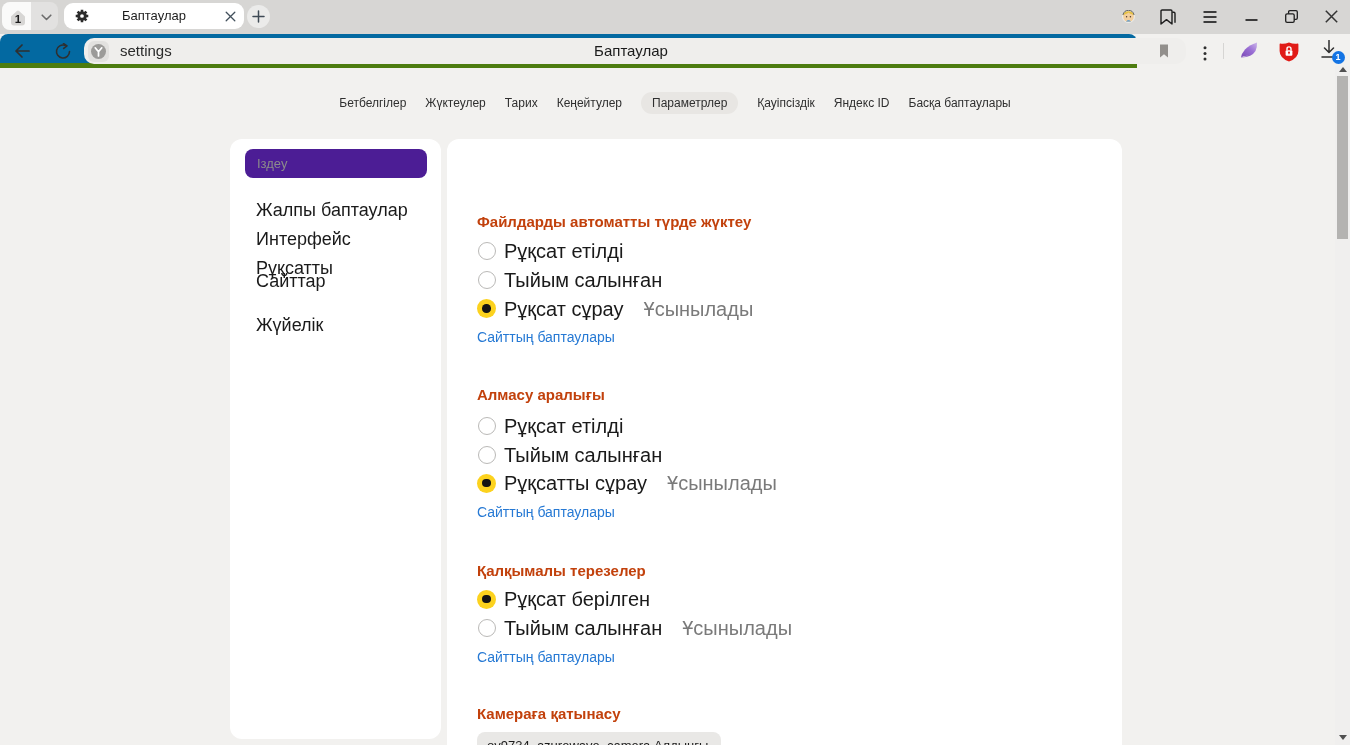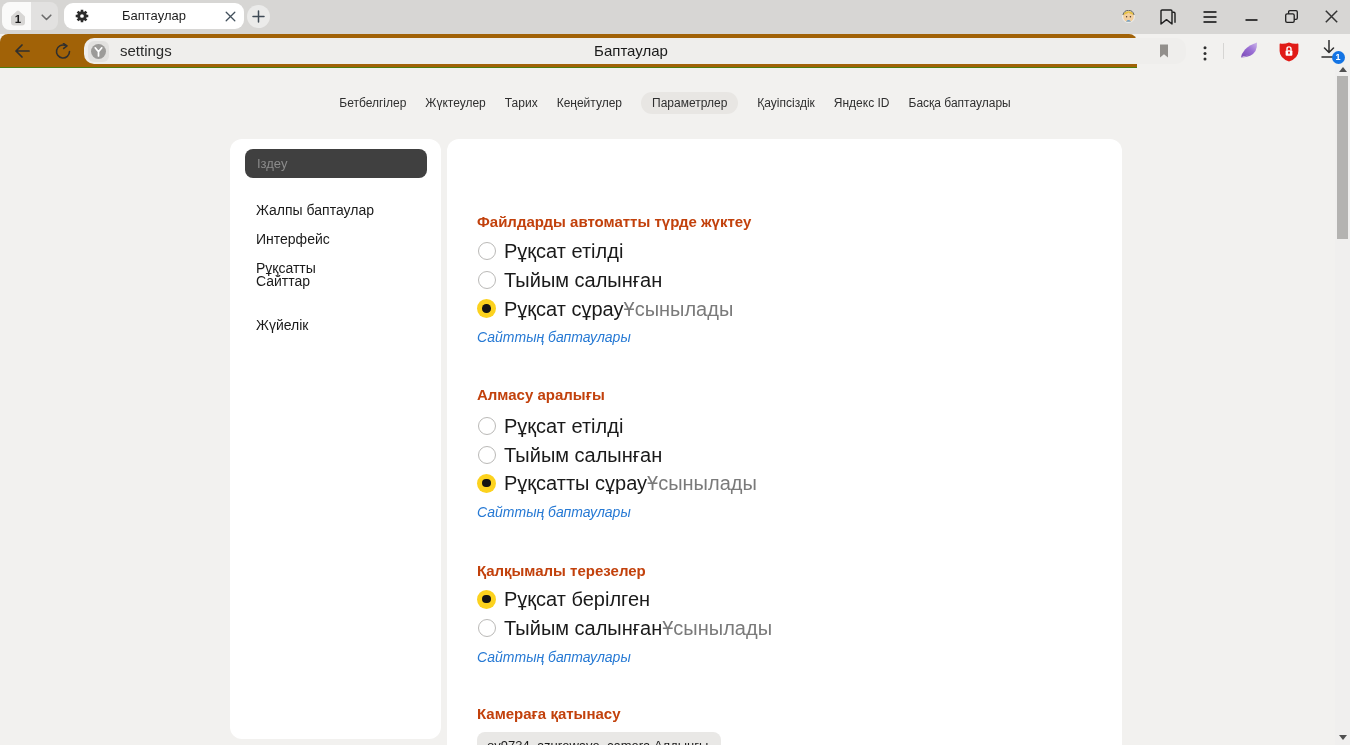--- a/index.html
+++ b/index.html
@@ -9,47 +9,47 @@
 
   
   #tabbar { position:absolute; left:0; top:0; width:1350px; height:34px; background:#d7d6d4; }
   #grpbtn { position:absolute; left:2px; top:2px; width:56px; height:28px; border-radius:8px; overflow:hidden; background:#e2e1e0; }
   #grpbtn .lhalf { position:absolute; left:0; top:0; width:29px; height:28px; background:#fafaf9; }
   #tab { position:absolute; left:64px; top:3px; width:180px; height:26px; border-radius:9px; background:#ffffff; }
   #tab .title { position:absolute; left:0; right:0; top:0; height:26px; line-height:26px; text-align:center; font-size:13px; color:#1d1d1d; }
   #plusbtn { position:absolute; left:247px; top:5px; width:23px; height:23px; border-radius:50%; background:#ebebea; }
 
   
-  #toolbar { position:absolute; left:0; top:34px; width:1137px; height:34px; background:#a16207; border-radius:8px 8px 0 0; border-bottom:1px solid #4d7c0f; }
+  #toolbar { position:absolute; left:0; top:34px; width:1137px; height:34px; background:#0369a1; border-radius:8px 8px 0 0; border-bottom:5px solid #4d7c0f; }
   #urlbar { position:absolute; left:84px; top:4px; width:1102px; height:26px; border-radius:10px; background:#efeeec; }
   #badge { position:absolute; left:4px; top:2.5px; width:21px; height:21px; border-radius:6px; background:#e2e1df; }
   #urltext { position:absolute; left:36px; top:0; height:26px; line-height:26px; font-size:15px; color:#2b2b2b; }
   #pagetitle { position:absolute; left:427px; width:240px; top:0; height:26px; line-height:26px; font-size:15px; color:#1b1b1b; text-align:center; }
 
   
   #page { position:absolute; left:0; top:68px; width:1350px; height:677px; background:#f2f1ef;padding-left:9px; }
   #nav { position:absolute; left:0; right:0; top:24px; height:22px; display:flex; justify-content:center; align-items:center; gap:19px; font-size:12px; color:#2f2f2f; }
   #nav .pill { background:#e8e6e3; border-radius:11px; padding:0 11px; height:22px; line-height:22px; }
 
   #sidebar { position:absolute; left:230px; top:71px; width:211px; height:600px; border-radius:12px; background:#ffffff; }
-  #search { position:absolute; left:15px; top:10px; width:182px; height:29px; border-radius:8px; background:#404040; line-height:29px; font-size:13px; color:#8b8b8b; padding-left:12px; }
-  .sitem { position:absolute; left:26px; height:20px; line-height:20px; font-size:14px; color:#1a1a1a; }
+  #search { position:absolute; left:15px; top:10px; width:182px; height:29px; border-radius:8px; background:#4c1d95; line-height:29px; font-size:13px; color:#8b8b8b; padding-left:12px; }
+  .sitem { position:absolute; left:26px; height:20px; line-height:20px; font-size:18px; color:#1a1a1a; }
 
   #main { position:absolute; left:447px; top:71px; width:675px; height:640px; border-radius:12px 12px 0 0; background:#ffffff; }
   #mhead { position:absolute; left:0; top:0; width:675px; height:46px; border-bottom:1px solid #ebeae8; }
   #mhead .txt { position:absolute; left:31px; top:14px; font-size:18px; color:#2679d4; }
   #mhead svg { position:absolute; left:14px; top:17px; }
 
   .shead { position:absolute; left:30px; font-size:15px; font-weight:bold; color:#c2410c; }
   .radio { position:absolute; left:30.5px; width:18px; height:18px; border-radius:50%; background:#fff; border:1px solid #bab9b7; margin-top:0.5px; }
   .radio.on { left:30px; width:19px; height:19px; background:#fcd21e; border:none; margin-top:0; }
   .radio.on::after { content:""; position:absolute; left:5.25px; top:5.25px; width:8.5px; height:8.5px; border-radius:50%; background:#141414; }
   .rlabel { position:absolute; left:57px; font-size:20px; color:#1a1a1a; height:20px; line-height:20px; }
-  .rsub { color:#7a7a7a; margin-left:0; }
-  .link { position:absolute; left:30px; font-size:14px; color:#2679d4; height:20px; line-height:20px;font-style:italic; }
+  .rsub { color:#7a7a7a; margin-left:20px; }
+  .link { position:absolute; left:30px; font-size:14px; color:#2679d4; height:20px; line-height:20px; }
 
   #drop { position:absolute; left:30px; top:593px; width:244px; height:28px; border-radius:8px; background:#e9e8e6; font-size:13px; color:#1c1c1c; line-height:28px; padding-left:10px; }
 
   
   #sbar { position:absolute; left:1335px; top:-2px; width:15px; height:679px; background:#f0efee; }
   #sthumb { position:absolute; left:2px; top:10px; width:11px; height:163px; background:#b4b3b1; }
 </style>
 </head>
 <body>
 

